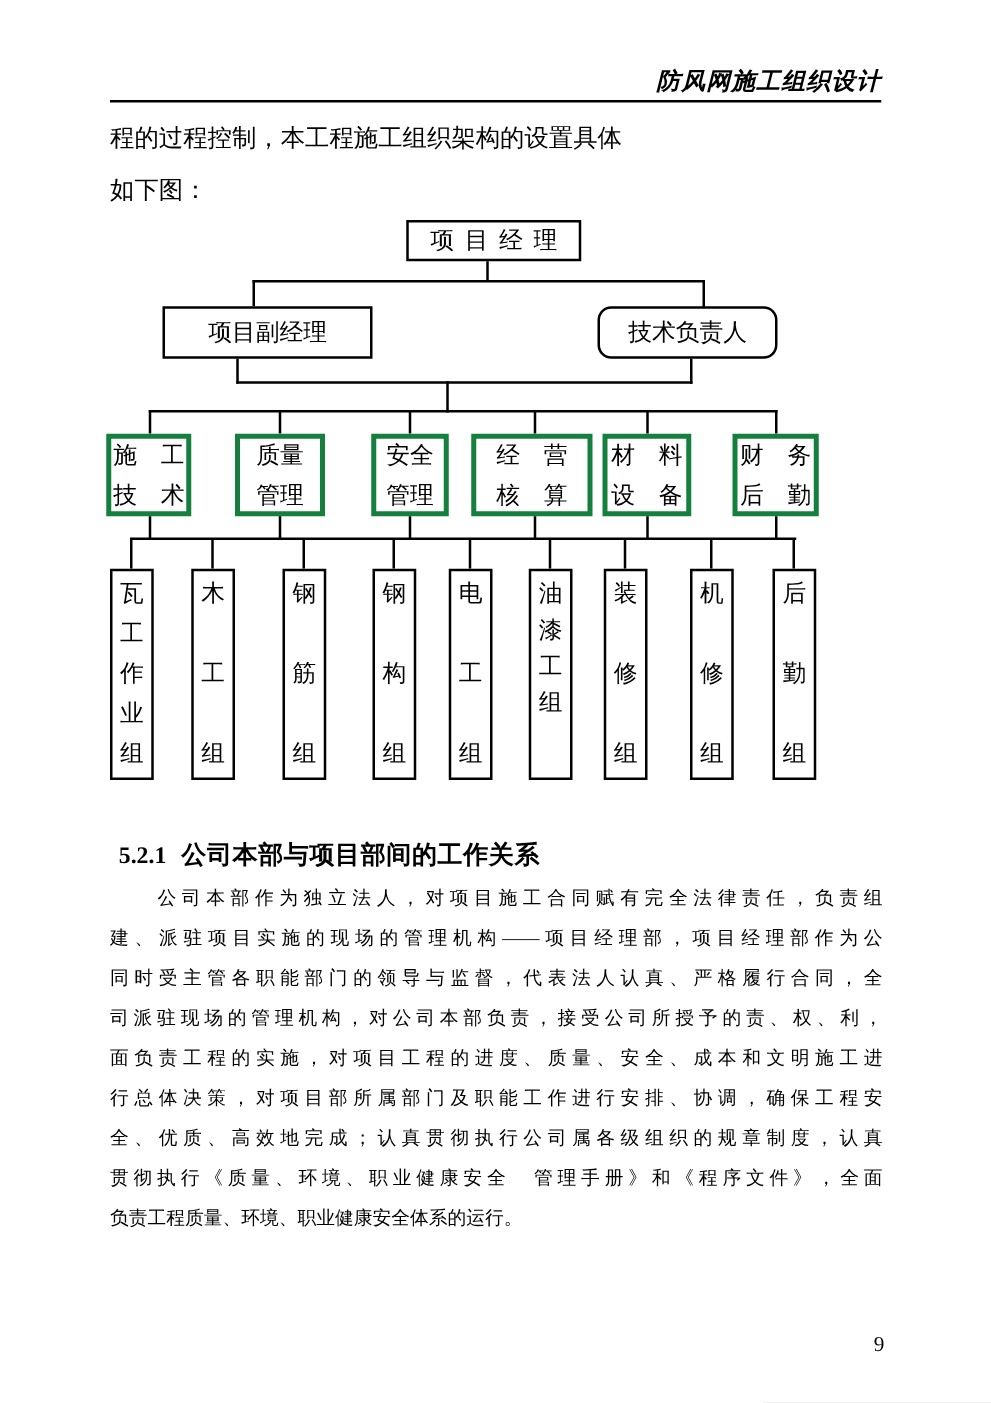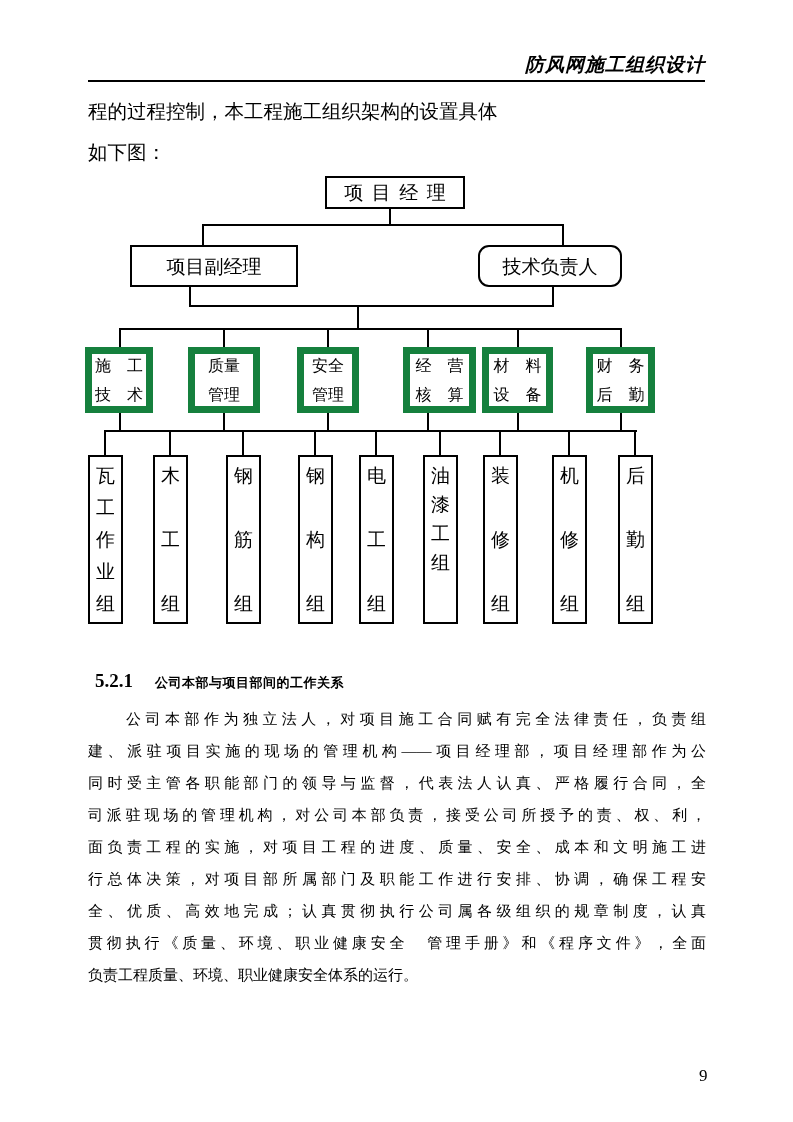--- a/index.html
+++ b/index.html
@@ -14,31 +14,31 @@
   
   .intro1 { position:absolute; left:88px; top:100px; font-size:19.5px; line-height:24px; }
   .intro2 { position:absolute; left:88px; top:141px; font-size:19.5px; line-height:24px; }
 
   
   .chart { position:absolute; left:0; top:0; width:793px; height:660px; }
   .obox { position:absolute; border:2px solid #000; background:#fff; display:flex; align-items:center; justify-content:center; font-size:19px; line-height:1; }
   .l1 { left:325px; top:176px; width:140px; height:33px; letter-spacing:0.45em; text-indent:0.45em; }
   .l2a { left:130px; top:245px; width:168px; height:42px; }
   .l2b { left:478px; top:245px; width:144px; height:42px;border-radius:11px; }
-  .l3box { position:absolute; top:347px; height:66px; border:7px solid #15803d; background:#fff; display:flex; flex-direction:column; align-items:center; justify-content:center; gap:13px; font-size:16px; line-height:1; }
+  .l3box { position:absolute; top:347px; height:66px; border:4px solid #15803d; background:#fff; display:flex; flex-direction:column; align-items:center; justify-content:center; gap:13px; font-size:19px; line-height:1; }
   .l4box { position:absolute; top:455px; height:169px; width:35px; border:2px solid #000; background:#fff; display:flex; flex-direction:column; align-items:center; justify-content:space-between; padding:9px 0; font-size:19px; line-height:1; }
   .l4box.packed { justify-content:flex-start; gap:10px; }
 
   
   .conn { position:absolute; background:#000; }
 
   
   .heading { position:absolute; left:95px; top:670px; font-weight:bold; white-space:nowrap; }
   .heading .num { font-size:19px; font-family:"Liberation Serif","DejaVu Serif",serif; }
-  .heading .title { font-size:13px; margin-left:22px; font-family:Liberation Mono, monospace; letter-spacing:0.5px; }
+  .heading .title { font-size:20px; margin-left:12px; font-family:Liberation Mono, monospace; letter-spacing:0.5px; }
 
   
   .para { position:absolute; left:88px; top:703px; width:618px; }
   .pline { height:32px; line-height:32px; font-size:15px; text-align:justify; text-align-last:justify; overflow:hidden; }
   .pline:first-child { text-indent:38px; }
   .pline:last-child { text-align-last:left; }
 
   .pagenum { position:absolute; left:699px; top:1066px; font-size:17px; }
 </style>
 </head>
@@ -81,21 +81,21 @@
       <div>技　术</div>
     </div>
     <div class="l3box" style="left:188px;width:72px">
       <div>质量</div>
       <div>管理</div>
     </div>
     <div class="l3box" style="left:297px;width:62px">
       <div>安全</div>
       <div>管理</div>
     </div>
-    <div class="l3box" style="left:403px;width:73px">
+    <div class="l3box" style="left:377px;width:97px">
       <div>经　营</div>
       <div>核　算</div>
     </div>
     <div class="l3box" style="left:482px;width:71px">
       <div>材　料</div>
       <div>设　备</div>
     </div>
     <div class="l3box" style="left:586px;width:69px">
       <div>财　务</div>
       <div>后　勤</div>

